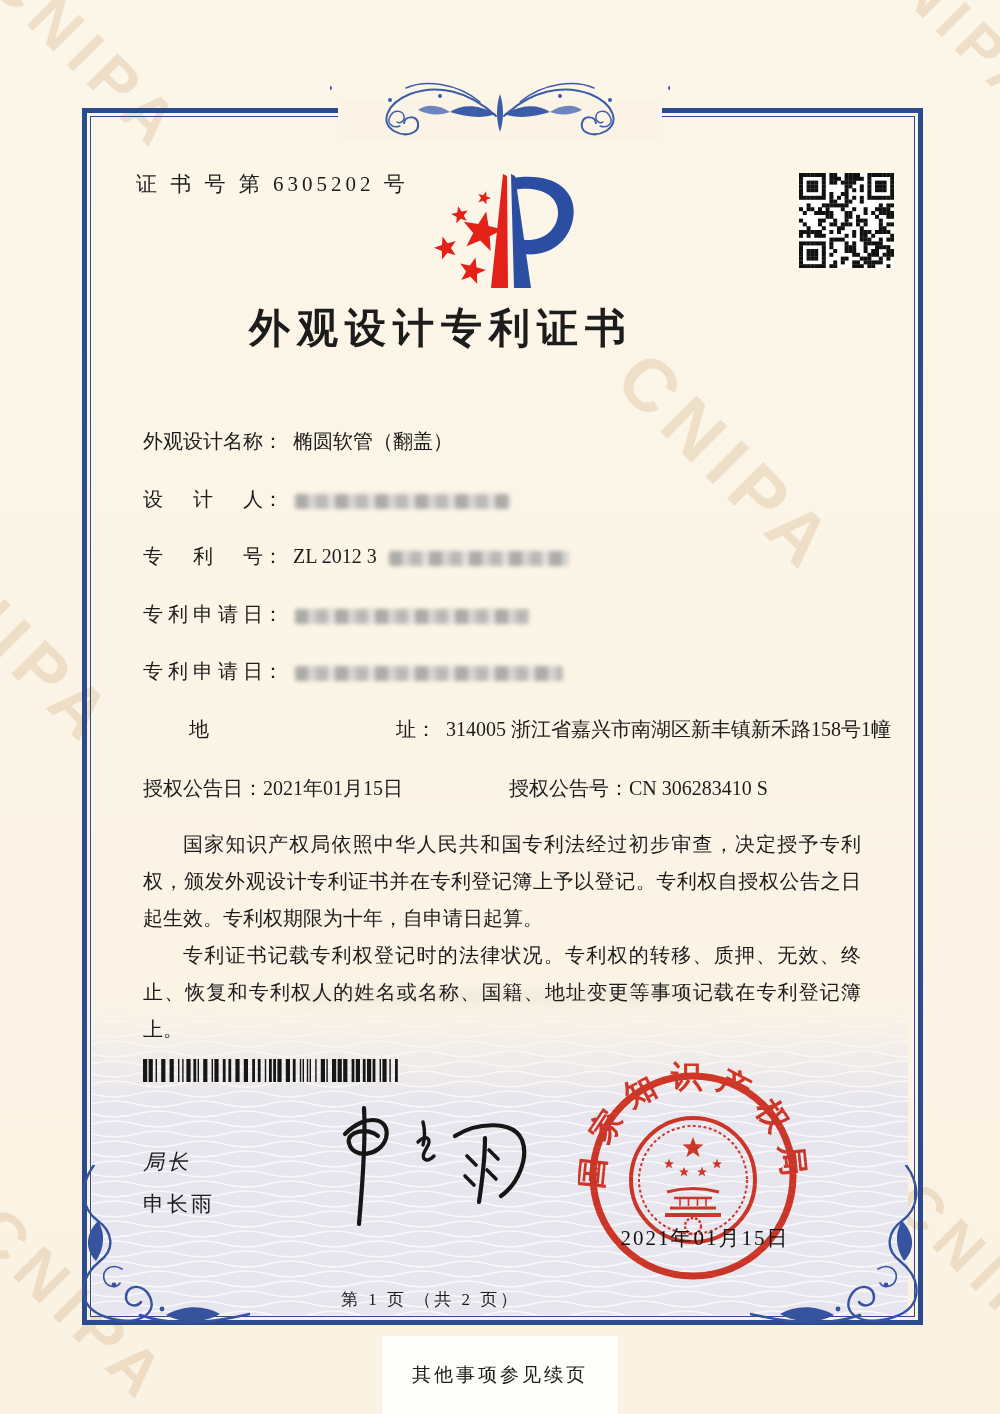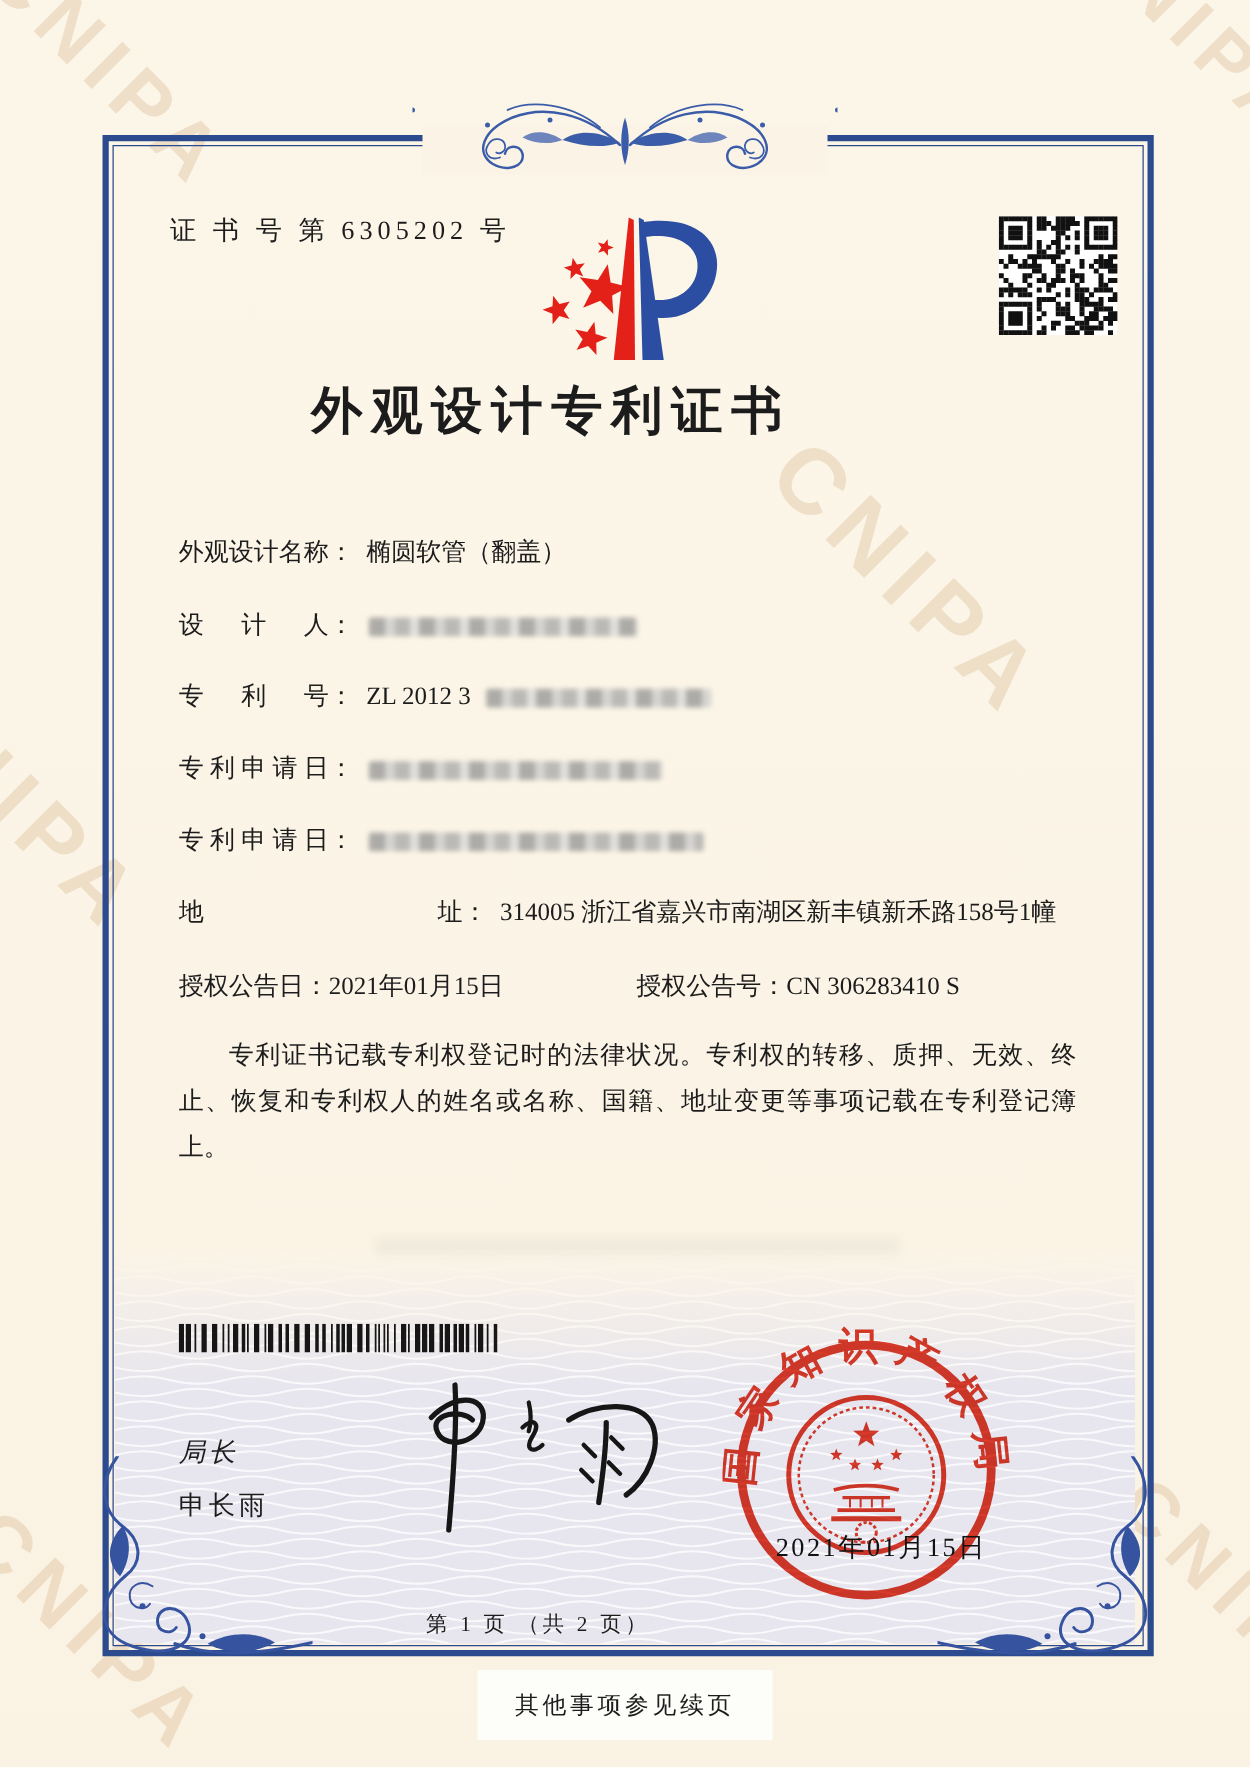--- a/index.html
+++ b/index.html
@@ -18,21 +18,21 @@
   .ghost{position:absolute;left:300px;top:990px;width:420px;height:14px;background:#b9b5ac;
          opacity:.14;filter:blur(4px);z-index:1;}
   .orn{position:absolute;z-index:3;}
   .cert-no{position:absolute;left:136px;top:170px;font-size:21px;letter-spacing:4px;z-index:4;}
   .logo{position:absolute;left:408px;top:158px;z-index:4;}
   .qr{position:absolute;left:799px;top:173px;z-index:4;}
   .doc-title{position:absolute;left:82px;top:301px;width:718px;text-align:center;
              font-size:41px;font-weight:bold;letter-spacing:7px;z-index:4;}
   .row{position:absolute;left:143px;width:740px;font-size:20px;white-space:nowrap;z-index:4;}
   .lbl{display:inline-block;text-align:justify;text-align-last:justify;vertical-align:bottom;}
-  .w120{width:120px;} .w227{width:227px;}
+  .w120{width:120px;} .w227{width:227px;margin-left:46px;}
   .val{margin-left:10px;}
   .bar{display:inline-block;height:15px;margin-left:12px;vertical-align:middle;border-radius:2px;
        background:repeating-linear-gradient(90deg,#8f8f8f 0 13px,#c8c8c8 13px 21px,#a3a3a3 21px 33px,#d8d8d8 33px 40px);
        filter:blur(2px);opacity:.72;}
   .grant-row{position:absolute;left:143px;top:775px;font-size:20px;white-space:nowrap;z-index:4;}
   .grant-gap{display:inline-block;width:96px;}
   .body-text{position:absolute;left:143px;top:826px;width:718px;font-size:20px;
              line-height:37px;text-align:justify;z-index:4;}
   .body-text p{margin:0;text-indent:2em;}
   .barcode{position:absolute;left:143px;top:1059px;z-index:4;}
@@ -40,21 +40,21 @@
              font-family:"Liberation Sans","DejaVu Sans",sans-serif;letter-spacing:3px;font-style:italic;}
   .sig-name{position:absolute;left:143px;top:1190px;font-size:21px;z-index:4;
             font-family:"Liberation Sans","DejaVu Sans",sans-serif;letter-spacing:3px;}
   .signature{position:absolute;left:315px;top:1098px;z-index:4;}
   .seal{position:absolute;left:578px;top:1061px;z-index:5;opacity:.94;mix-blend-mode:multiply;}
   .seal-date{position:absolute;left:600px;top:1224px;width:210px;text-align:center;
              font-size:21px;letter-spacing:2px;color:#121212;z-index:6;}
   .page-no{position:absolute;left:82px;top:1288px;width:697px;text-align:center;
            font-size:17px;letter-spacing:3px;z-index:4;}
   .foot-box{position:absolute;left:50%;top:1336px;transform:translateX(-50%);
-            background:#fdfdfa;padding:15px 30px;z-index:4;}
+            background:#fdfdfa;padding:26px 30px;z-index:4;}
   .foot-note{font-size:19px;letter-spacing:3px;}
 </style>
 </head>
 <body>
 
 <div class="page">
 
   <div class="wm" style="left:-36px;top:16px;font-size:64px">CNIPA</div>
   <div class="wm" style="left:838px;top:-14px;font-size:60px">CNIPA</div>
   <div class="wm" style="left:590px;top:420px;font-size:74px">CNIPA</div>
@@ -493,20 +493,21 @@
     <span class="lbl w227">地址</span><span>：</span><span class="val">314005 浙江省嘉兴市南湖区新丰镇新禾路158号1幢</span>
   </div>
 
   <div class="grant-row">
     <span>授权公告日</span><span>：</span><span>2021年01月15日</span>
     <span class="grant-gap"></span>
     <span>授权公告号</span><span>：</span><span>CN 306283410 S</span>
   </div>
 
   <div class="body-text">
+    <p>国家知识产权局依照中华人民共和国专利法经过初步审查，决定授予专利权，颁发外观设计专利证书并在专利登记簿上予以登记。专利权自授权公告之日起生效。专利权期限为十年，自申请日起算。</p>
     <p>专利证书记载专利权登记时的法律状况。专利权的转移、质押、无效、终止、恢复和专利权人的姓名或名称、国籍、地址变更等事项记载在专利登记簿上。</p>
   </div>
 
   <svg class="barcode" id="barcodeSvg" width="258" height="23">
       <rect x="0.0" y="0" width="4.2" height="23" fill="#161616"></rect>
       <rect x="5.6" y="0" width="4.2" height="23" fill="#161616"></rect>
       <rect x="12.6" y="0" width="1.4" height="23" fill="#161616"></rect>
       <rect x="18.2" y="0" width="4.2" height="23" fill="#161616"></rect>
       <rect x="26.6" y="0" width="4.2" height="23" fill="#161616"></rect>
       <rect x="35.0" y="0" width="1.4" height="23" fill="#161616"></rect>

